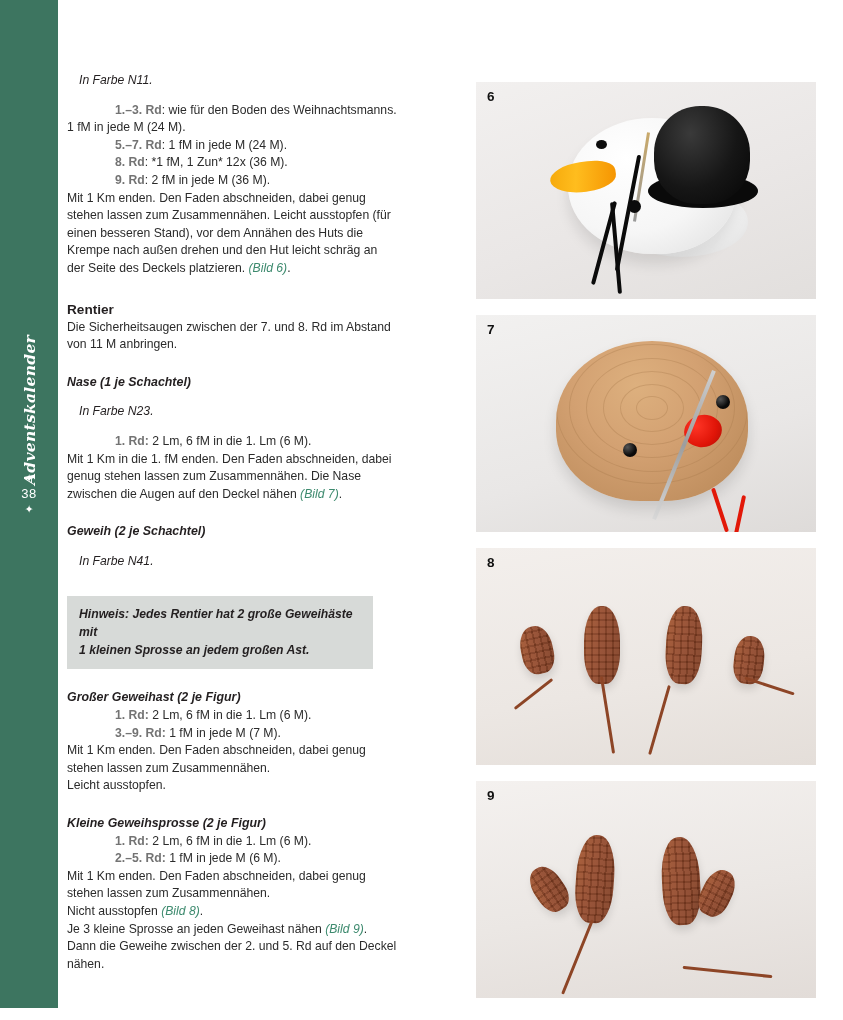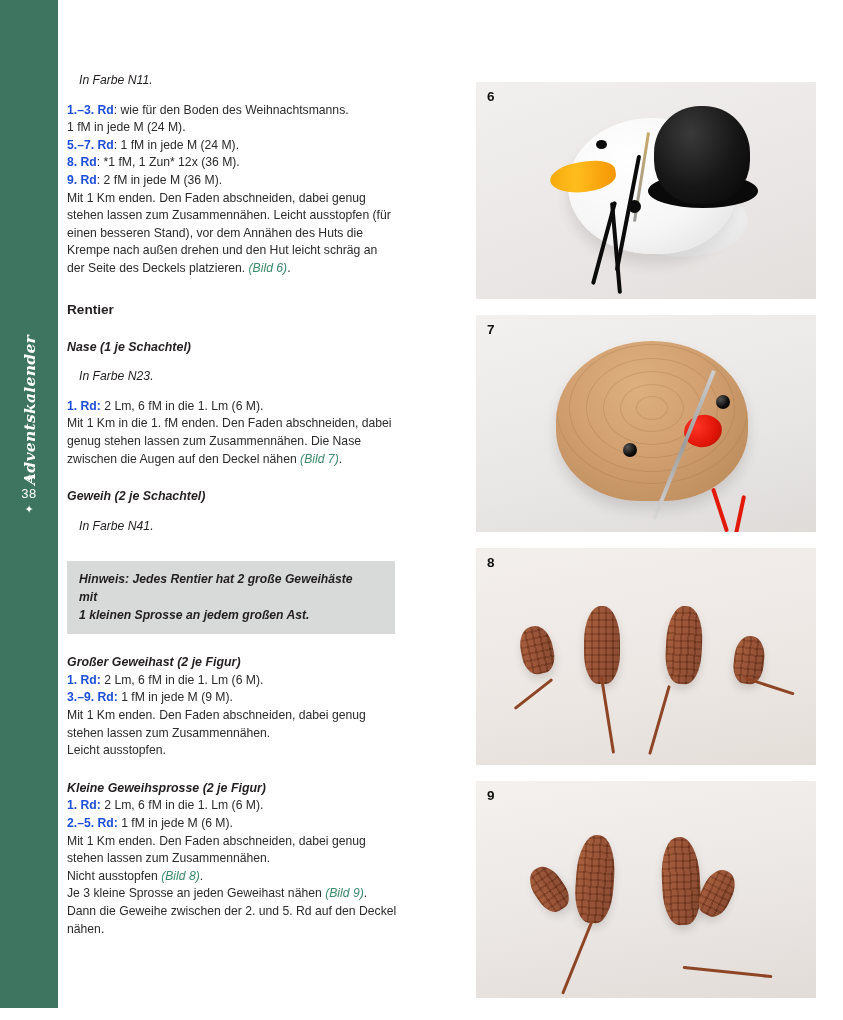--- a/index.html
+++ b/index.html
@@ -92,32 +92,32 @@
     line-height: 17.6px;
     margin: 12px;
     color: #231f20;
   }
   .line {
     font-size: 12.2px;
     line-height: 17.6px;
     margin: 0;
     color: #2b2b2b;
   }
-  .line b { color: #1d4ed8; }
+  .line b { color: #737373; margin-left: 48px; }
   .bild {
     color: #3d8a6e;
     font-style: italic;
   }
   .spacer-sm { height: 14px; }
   .spacer-md { height: 20px; }
   .spacer-lg { height: 22px; }
 
   .note {
     background: #d7dad8;
-    padding: 9px 28px 10px 12px;
+    padding: 9px 6px 10px 12px;
     margin: 0;
     width: 288px;
   }
   .note p {
     margin: 0;
     font-style: italic;
     font-weight: bold;
     font-size: 12.2px;
     line-height: 18px;
     color: #231f20;
@@ -270,20 +270,21 @@
     <p class="line"><b>5.–7. Rd</b><span>: </span><span>1 fM in jede M (24 M).</span></p>
     <p class="line"><b>8. Rd</b><span>: </span><span>*1 fM, 1 Zun* 12x (36 M).</span></p>
     <p class="line"><b>9. Rd</b><span>: </span><span>2 fM in jede M (36 M).</span></p>
     <p class="line"><span>Mit 1 Km enden. Den Faden abschneiden, dabei genug stehen lassen zum Zusammennähen. Leicht ausstopfen (für einen besseren Stand), vor dem Annähen des Huts die Krempe nach außen drehen und den Hut leicht schräg an der Seite des Deckels platzieren. </span><span class="bild">(Bild 6)</span><span>.</span></p>
   </div>
 
   <div class="spacer-lg"></div>
 
   <div class="block">
     <p class="h-plain">Rentier</p>
+    <p class="line">Die Sicherheitsaugen zwischen der 7. und 8. Rd im Abstand von 11 M anbringen.</p>
   </div>
 
   <div class="spacer-md"></div>
 
   <div class="block">
     <p class="h-italic">Nase (1 je Schachtel)</p>
     <p class="sub-italic">In Farbe N23.</p>
     <p class="line"><b>1. Rd:</b><span> </span><span>2 Lm, 6 fM in die 1. Lm (6 M).</span></p>
     <p class="line"><span>Mit 1 Km in die 1. fM enden. Den Faden abschneiden, dabei genug stehen lassen zum Zusammennähen. Die Nase zwischen die Augen auf den Deckel nähen </span><span class="bild">(Bild 7)</span><span>.</span></p>
   </div>
@@ -300,21 +301,21 @@
   <div class="note">
     <p>Hinweis: Jedes Rentier hat 2 große Geweihäste mit</p>
     <p>1 kleinen Sprosse an jedem großen Ast.</p>
   </div>
 
   <div class="spacer-md"></div>
 
   <div class="block">
     <p class="h-italic">Großer Geweihast (2 je Figur)</p>
     <p class="line"><b>1. Rd:</b><span> </span><span>2 Lm, 6 fM in die 1. Lm (6 M).</span></p>
-    <p class="line"><b>3.–9. Rd:</b><span> </span><span>1 fM in jede M (9 M).</span></p>
+    <p class="line"><b>3.–9. Rd:</b><span> </span><span>1 fM in jede M (7 M).</span></p>
     <p class="line">Mit 1 Km enden. Den Faden abschneiden, dabei genug stehen lassen zum Zusammennähen.</p>
     <p class="line">Leicht ausstopfen.</p>
   </div>
 
   <div class="spacer-md"></div>
 
   <div class="block">
     <p class="h-italic">Kleine Geweihsprosse (2 je Figur)</p>
     <p class="line"><b>1. Rd:</b><span> </span><span>2 Lm, 6 fM in die 1. Lm (6 M).</span></p>
     <p class="line"><b>2.–5. Rd:</b><span> </span><span>1 fM in jede M (6 M).</span></p>

